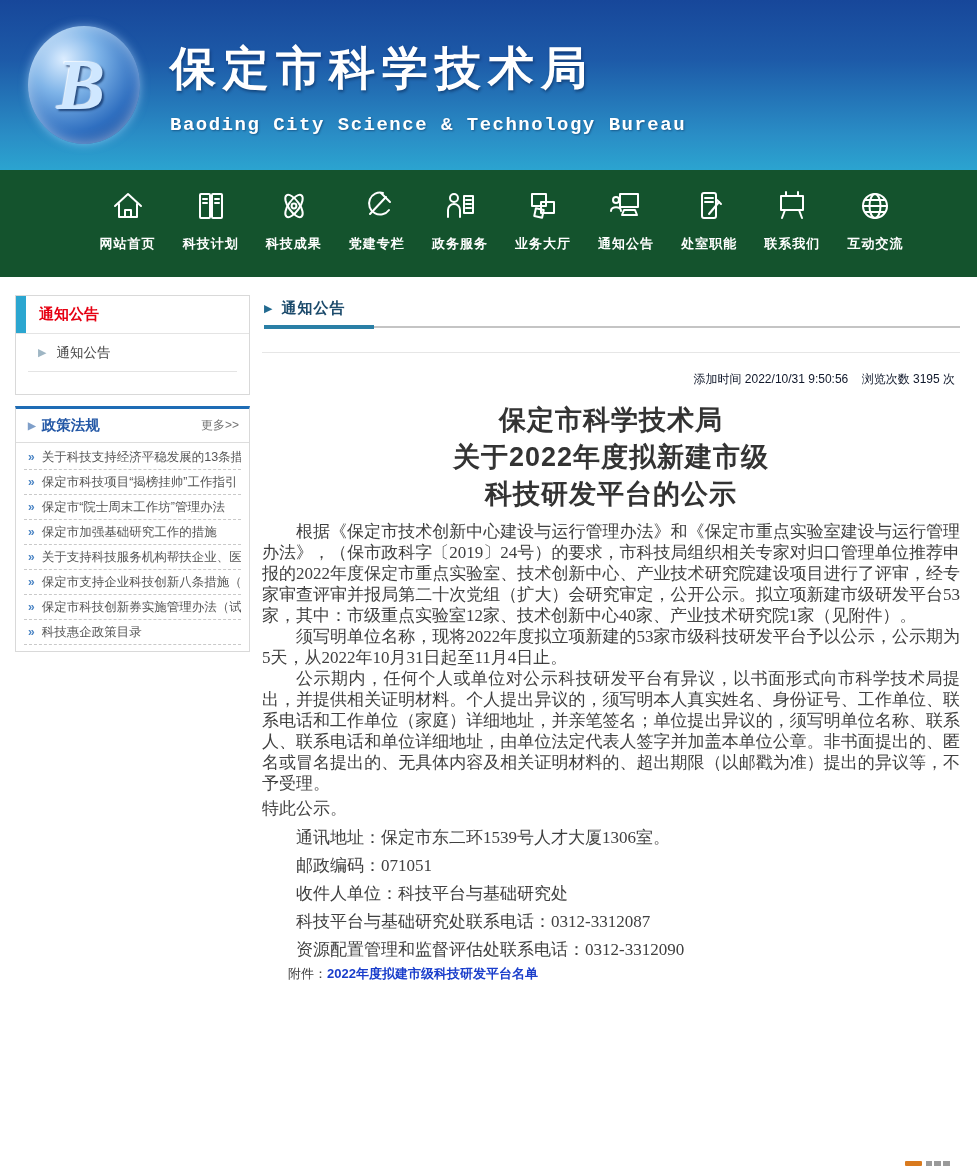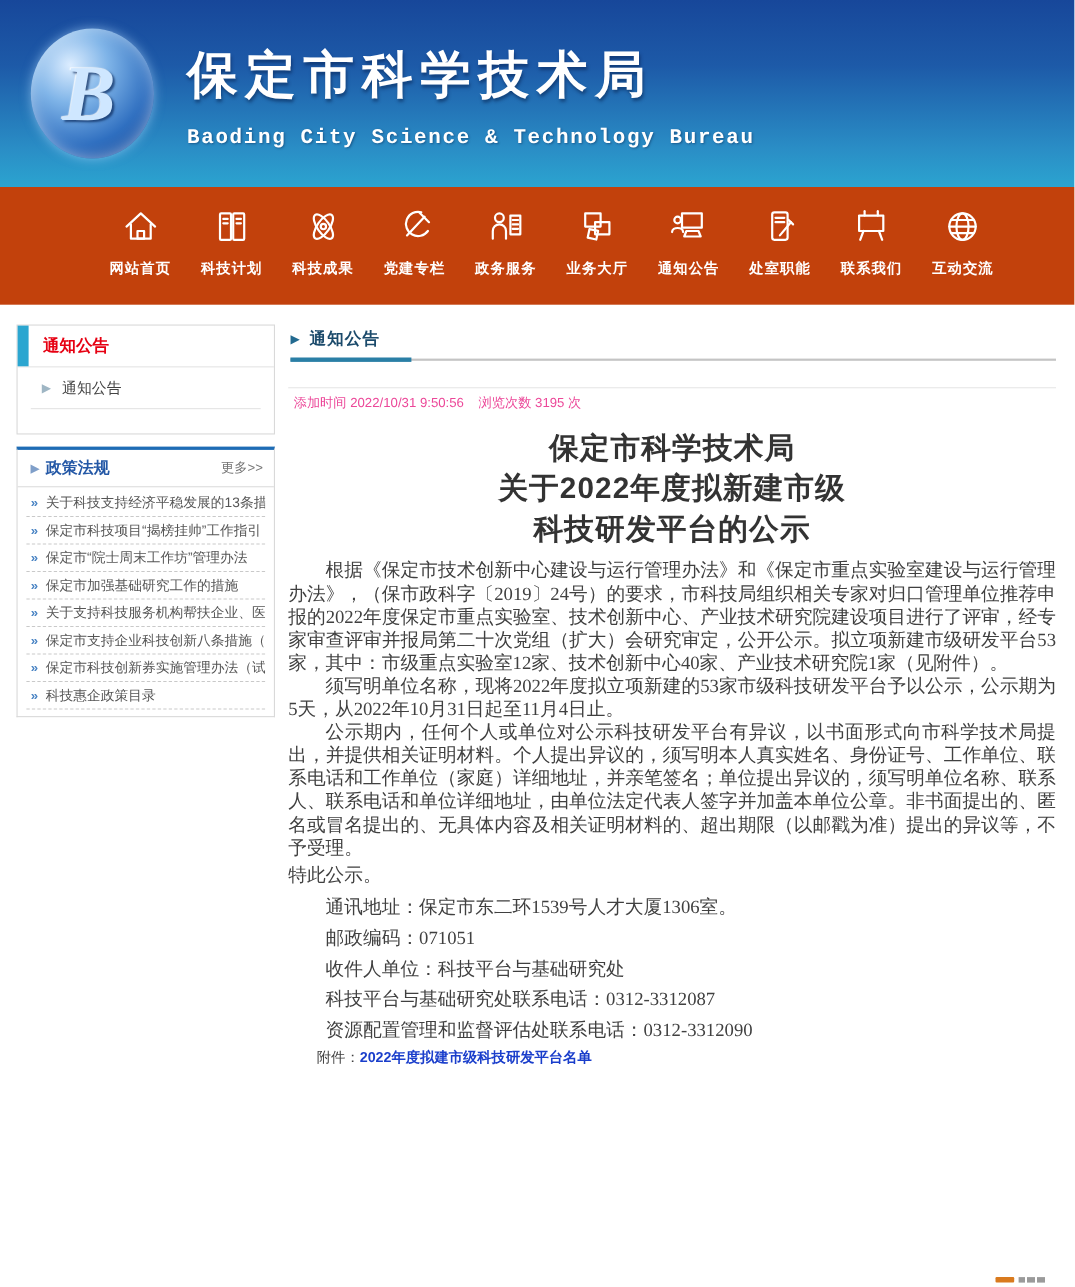--- a/index.html
+++ b/index.html
@@ -32,21 +32,21 @@
     text-shadow:1px 2px 3px rgba(0,20,60,.45);
   }
   .site-title-en {
     margin-top:14px; color:#fff; font-size:19px; font-weight:700; letter-spacing:1.5px;
     font-family:Liberation Mono, monospace;
     text-shadow:1px 1px 2px rgba(0,20,60,.4);
   }
 
   
   .main-nav {
-    height:107px; background:#c2410c;
+    height:107px; background:#14532d;
     display:flex; align-items:center;
     padding:0 60px 8px 86px;
   }
   .nav-item {
     width:86px; display:flex; flex-direction:column; align-items:center; gap:9px;
     cursor:pointer;
   }
   .nav-item svg { width:40px; height:40px; display:block; }
   .nav-item svg * { stroke:#fff; stroke-width:2; fill:none; stroke-linecap:round; stroke-linejoin:round; }
   .nav-label { color:#fff; font-size:13px; font-weight:700; letter-spacing:1px; white-space:nowrap; }
@@ -87,21 +87,21 @@
   .crumb-row { position:relative; padding:4px 0 10px 2px; }
   .crumb-inner { display:flex; align-items:center; gap:9px; }
   .crumb-arrow { color:#226a90; font-size:11px; }
   .crumb-text { color:#1b4a6b; font-size:15px; font-weight:700; letter-spacing:1px; cursor:pointer; }
   .crumb-rule { position:relative; height:4px; margin-top:7px; }
   .crumb-rule .gray { position:absolute; left:0; right:0; top:1px; height:2px; background:#c4c4c4; }
   .crumb-rule .teal { position:absolute; left:0; top:0; width:110px; height:4px; background:#2a7fa6; }
 
   .list-title { text-align:center; margin-top:17px; font-size:14px; font-weight:700; color:#333; }
   .title-rule { border-bottom:1px solid #e6e6e6; margin-top:13px; }
-  .meta-row { text-align:left; margin-top:5px; font-size:12px; color:#ec4899; }
+  .meta-row { text-align:right; margin-top:18px; font-size:12px; color:#0f172a; }
   .meta-row span { margin:0 5px; }
 
   .article-heading { margin-top:14px; text-align:center; color:#333; font-weight:700; font-size:27px; line-height:37px; letter-spacing:1px; }
 
   .article-body { margin-top:8px; font-family:"Liberation Serif", serif; color:#404040; font-size:17px; line-height:21px; text-align:justify; }
   .article-body p { text-indent:2em; }
   .closing-line { text-indent:0; font-family:"Liberation Serif", serif; color:#404040; font-size:17px; line-height:29.5px; }
   .contact-block { font-family:"Liberation Serif", serif; color:#404040; font-size:17px; line-height:28px; }
   .contact-line { padding-left:2em; }
   .attachment-line { padding-left:2em; margin-top:1px; font-family:"Liberation Serif", serif; font-size:13px; color:#404040; }

